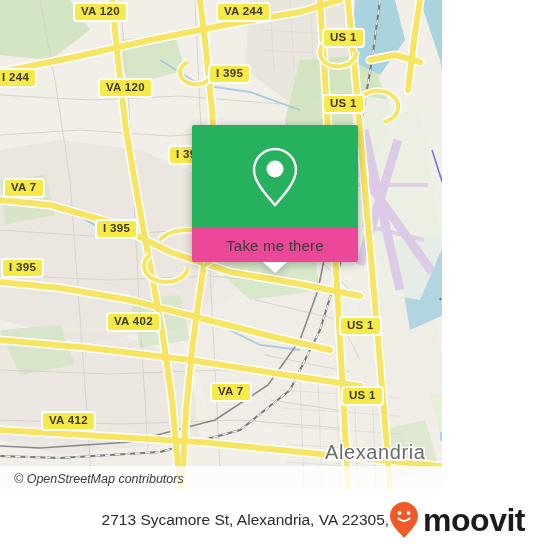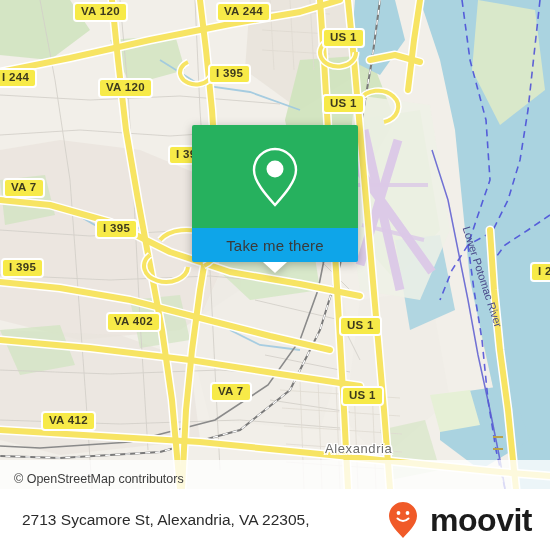--- a/index.html
+++ b/index.html
@@ -18,21 +18,21 @@
     position: relative;
     width: 550px;
     height: 550px;
     overflow: hidden;
   }
 
   
   #map {
     position: absolute;
     left: 0; top: 0;
-    width: 550px;
+    width: 442px;
     height: 489px;
     overflow: hidden;
     background: #f2efe9;
   }
   #map-svg {
     position: absolute;
     left: 0; top: 0;
     width: 550px;
     height: 489px;
     display: block;
@@ -53,21 +53,21 @@
     white-space: nowrap;
     box-sizing: border-box;
     text-align: center;
     font-family: "Liberation Sans", sans-serif;
   }
 
   
   .place-label {
     position: absolute;
     color: #6b6b6b;
-    font-size: 13px;
+    font-size: 20px;
     letter-spacing: 0.6px;
     white-space: nowrap;
     text-shadow:
       -1.5px -1.5px 0 #fff, 1.5px -1.5px 0 #fff,
       -1.5px 1.5px 0 #fff, 1.5px 1.5px 0 #fff,
       0 -1.5px 0 #fff, 0 1.5px 0 #fff,
       -1.5px 0 0 #fff, 1.5px 0 0 #fff;
     font-family: "Liberation Sans", sans-serif;
   }
   .place-label.small {
@@ -96,21 +96,21 @@
   #callout-head {
     height: 103px;
     background: #26b15e;
     display: flex;
     align-items: center;
     justify-content: center;
     border-radius: 2px 2px 0 0;
   }
   #callout-foot {
     height: 34px;
-    background: #0ea5e9;
+    background: #ec4899;
     display: flex;
     align-items: center;
     justify-content: center;
     border-radius: 0 0 2px 2px;
   }
   #callout-foot-label {
     color: #3a3a3a;
     font-size: 15px;
     letter-spacing: 0.2px;
     font-family: "Liberation Sans", sans-serif;
@@ -126,51 +126,52 @@
     border-top: 11px solid #ffffff;
   }
 
   
   #attribution {
     position: absolute;
     left: 0;
     bottom: 0;
     width: 100%;
     background: rgba(255,255,255,0.78);
-    padding: 12px 0 3px 14px;
+    padding: 6px 0 3px 14px;
     box-sizing: border-box;
     color: #3c3c3c;
     font-size: 12.5px;
     font-family: "Liberation Sans", sans-serif;
+    font-style: italic;
   }
 
   
   #footer {
     position: absolute;
     left: 0;
     top: 489px;
     width: 550px;
     height: 61px;
     background: #ffffff;
     display: flex;
     align-items: center;
-    justify-content: space-between;
+    justify-content: flex-end;
     box-sizing: border-box;
-    padding: 0 18px 0 22px;
+    padding: 0 25px 0 22px;
   }
   #footer-address {
     color: #2b2b2b;
     font-size: 15.5px;
     line-height: 21px;
     font-family: "Liberation Sans", sans-serif;
   }
   #brand {
     display: flex;
     align-items: center;
-    gap: 12px;
+    gap: 4px;
   }
   #brand-word {
     color: #1b1b1b;
     font-size: 32px;
     font-weight: bold;
     letter-spacing: -0.5px;
     line-height: 32px;
     font-family: "Liberation Sans", sans-serif;
   }
 </style>

